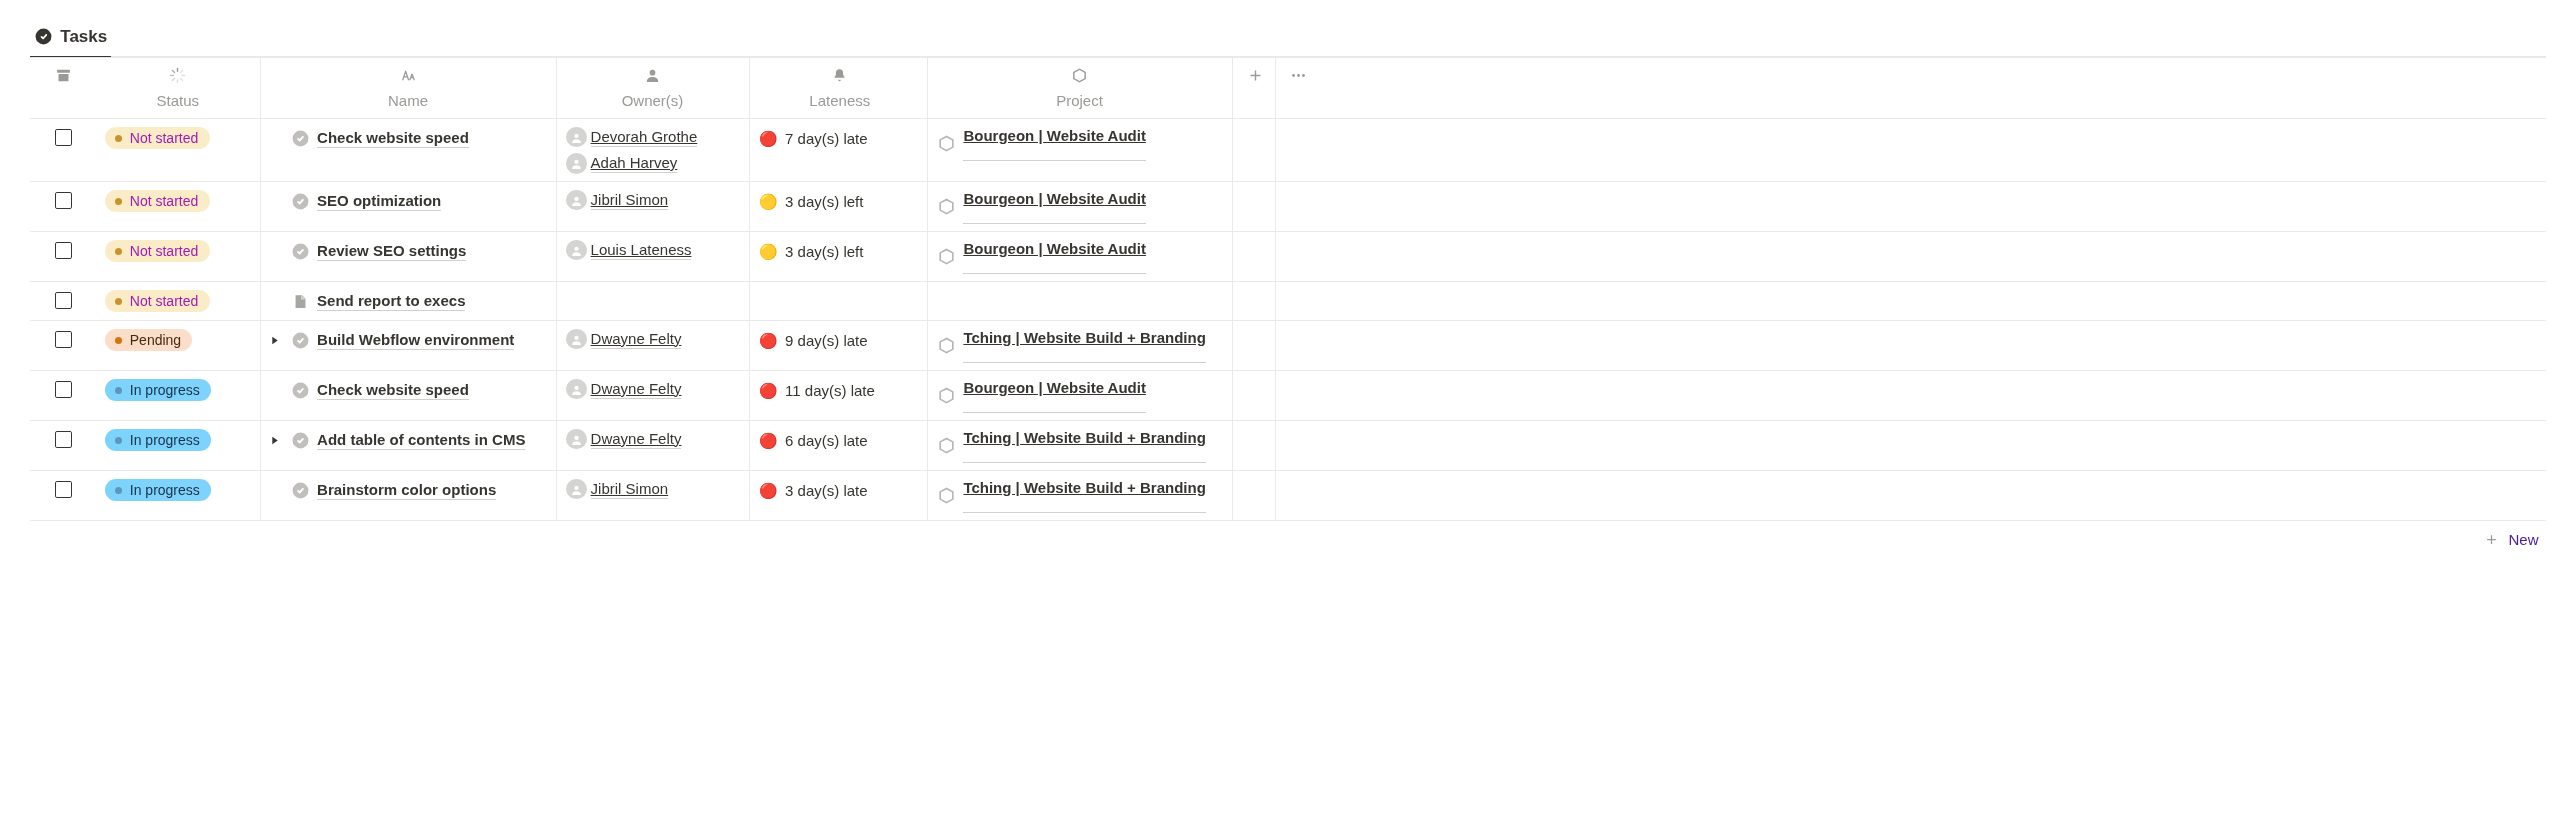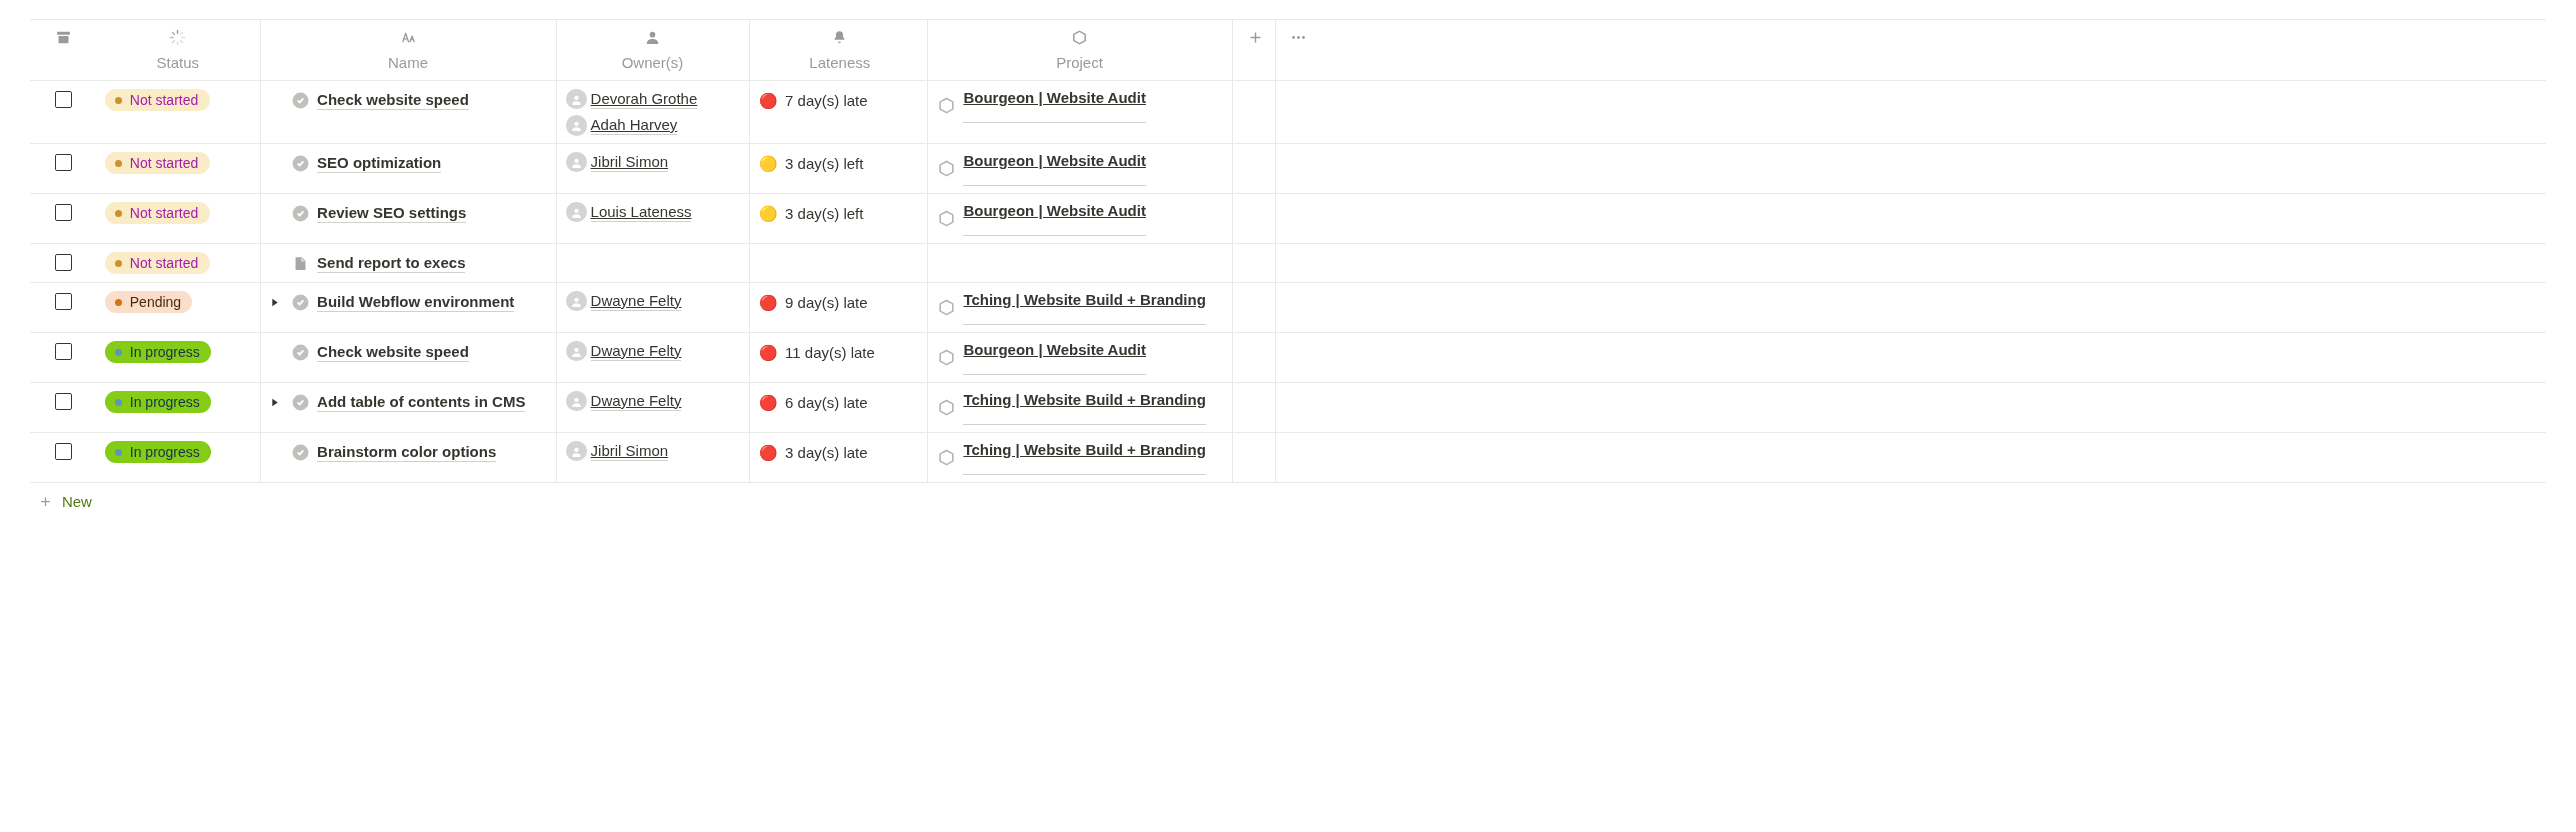--- a/index.html
+++ b/index.html
@@ -116,21 +116,21 @@
     font-size: 14px;
     white-space: nowrap;
   }
   .pill .dot {
     width: 7.5px; height: 7.5px; border-radius: 50%;
   }
   .pill-notstarted { background: #fbecc8; color: #a21caf; }
   .pill-notstarted .dot { background: #cb912f; }
   .pill-pending    { background: #fadec9; color: #49290e; }
   .pill-pending .dot { background: #d9730d; }
-  .pill-inprogress { background: #84cc16; color: #183347; text-align: right; }
+  .pill-inprogress { background: #7dd3fc; color: #183347; text-align: right; }
   .pill-inprogress .dot { background: #5b97bd; }
 
   
   .toggle-caret {
     width: 17px; height:17px;
     display:flex; align-items:center; justify-content:center;
     color:#37352f;
   }
   .toggle-spacer { width:17px; height:17px; }
   .todo-icon {
@@ -179,37 +179,49 @@
   }
 
   
   .hicon { width:17px; height:17px; display:flex; align-items:center; justify-content:center; }
   .hicon svg { width:17px; height:17px; fill:#9b9a97; }
 
   
   .new-row td {
     border:none;
     padding: 9.4px 7.5px;
-    color:#4d7c0f;
+    color:#4c1d95;
+    text-align:right;
   }
   .new-row .plus { display:inline-flex; align-items:center; gap:9.4px; cursor:pointer; }
   .new-row .plus svg { width:15px; height:15px; fill:#9b9a97; }
 
   
   .add-more { display:flex; align-items:center; gap:17px; padding-left:5.6px; }
   .add-more svg { width:17px; height:17px; fill:#9b9a97; cursor:pointer; }
 
   
   th.col-checkbox .th-inner { justify-content:center; }
 </style>
 </head>
 <body>
 
 <div class="container">
 
+  <div class="tab-bar">
+    <div class="tab">
+      <span class="tab-icon">
+        <svg viewBox="0 0 24 24">
+            <circle cx="12" cy="12" r="10"></circle>
+            <path d="M9.5 12.5l2 2 4-4.5" stroke="#fff" stroke-width="2.2" fill="none" stroke-linecap="round" stroke-linejoin="round"></path>
+          </svg>
+      </span>
+      <span>Tasks</span>
+    </div>
+  </div>
 
   <table>
     <colgroup>
       <col class="col-checkbox">
         <col class="col-status">
         <col class="col-name">
       <col class="col-owners">
         <col class="col-lateness">
         <col class="col-project">
       <col class="col-add">

